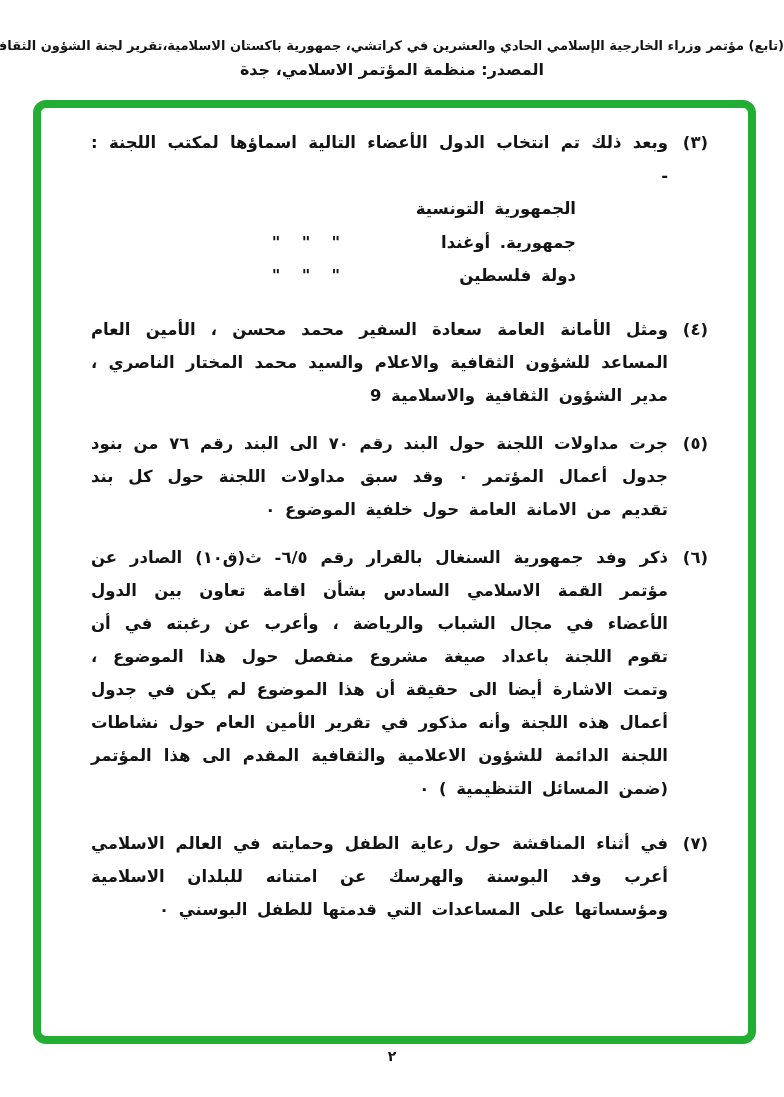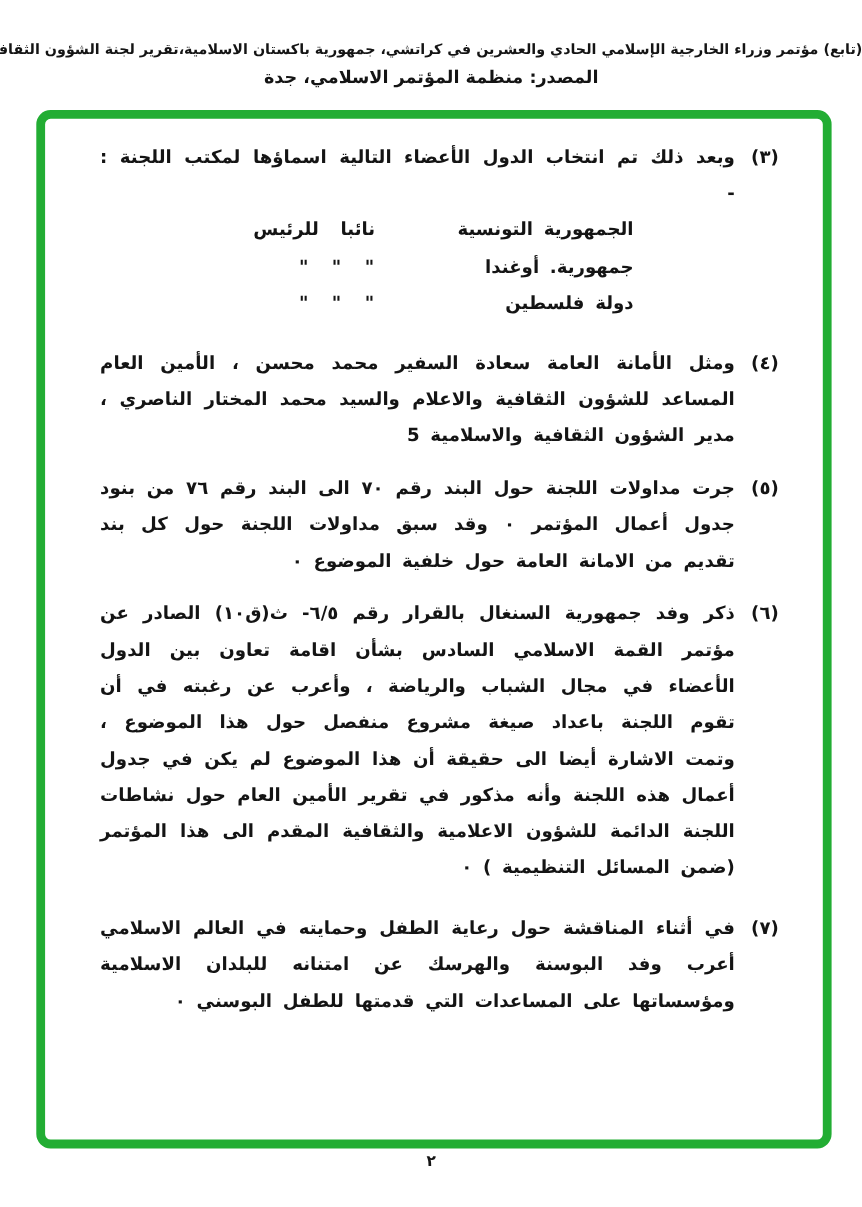--- a/index.html
+++ b/index.html
@@ -56,37 +56,36 @@
   <div class="content">
 
     <div class="para tight">
       <span class="num">(٣)</span>
       <span class="ptxt">وبعد ذلك تم انتخاب الدول الأعضاء التالية اسماؤها لمكتب اللجنة : -</span>
     </div>
 
     <div class="bureau">
       <div class="bureau-row">
         <span class="country">الجمهورية التونسية</span>
-        <span class="role">نائبا للرئيس</span>
       </div>
       <div class="bureau-row">
         <span class="country">جمهورية. أوغندا</span>
         <span class="role">" " "</span>
       </div>
       <div class="bureau-row">
         <span class="country">دولة فلسطين</span>
         <span class="role">" " "</span>
       </div>
       <div class="bureau-row">
       </div>
     </div>
 
     <div class="para">
       <span class="num">(٤)</span>
-      <span class="ptxt">ومثل الأمانة العامة سعادة السفير محمد محسن ، الأمين العام المساعد للشؤون الثقافية والاعلام والسيد محمد المختار الناصري ، مدير الشؤون الثقافية والاسلامية 5</span>
+      <span class="ptxt">ومثل الأمانة العامة سعادة السفير محمد محسن ، الأمين العام المساعد للشؤون الثقافية والاعلام والسيد محمد المختار الناصري ، مدير الشؤون الثقافية والاسلامية 9</span>
     </div>
 
     <div class="para">
       <span class="num">(٥)</span>
       <span class="ptxt">جرت مداولات اللجنة حول البند رقم ٧٠ الى البند رقم ٧٦ من بنود جدول أعمال المؤتمر ٠ وقد سبق مداولات اللجنة حول كل بند تقديم من الامانة العامة حول خلفية الموضوع ٠</span>
     </div>
 
     <div class="para wide">
       <span class="num">(٦)</span>
       <span class="ptxt">ذكر وفد جمهورية السنغال بالقرار رقم ٦/٥- ث(ق١٠) الصادر عن مؤتمر القمة الاسلامي السادس بشأن اقامة تعاون بين الدول الأعضاء في مجال الشباب والرياضة ، وأعرب عن رغبته في أن تقوم اللجنة باعداد صيغة مشروع منفصل حول هذا الموضوع ، وتمت الاشارة أيضا الى حقيقة أن هذا الموضوع لم يكن في جدول أعمال هذه اللجنة وأنه مذكور في تقرير الأمين العام حول نشاطات اللجنة الدائمة للشؤون الاعلامية والثقافية المقدم الى هذا المؤتمر (ضمن المسائل التنظيمية ) ٠</span>

